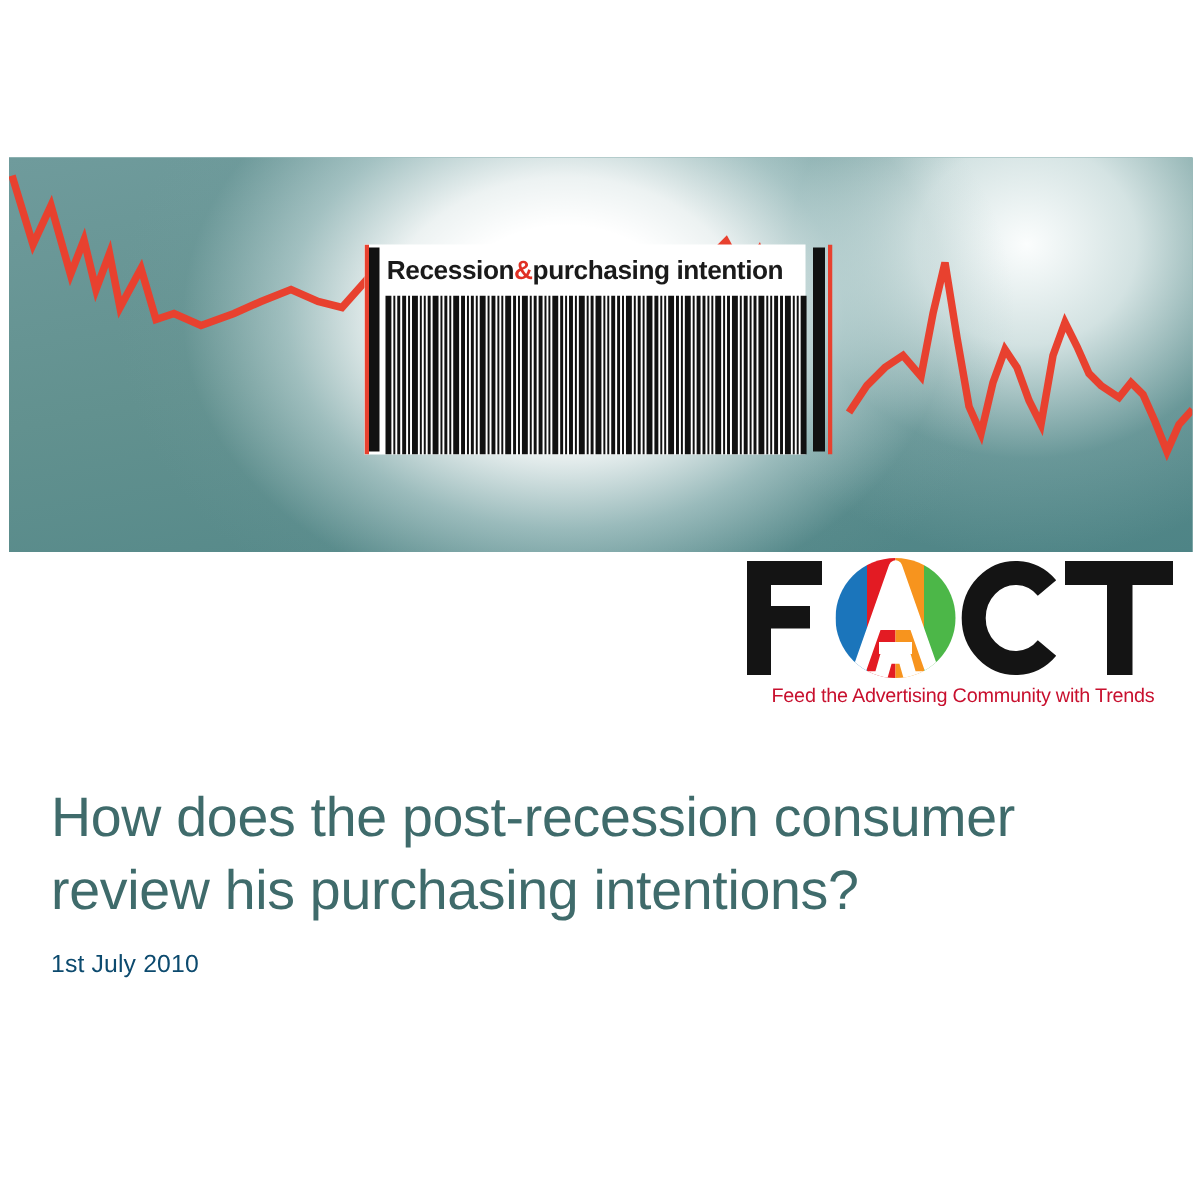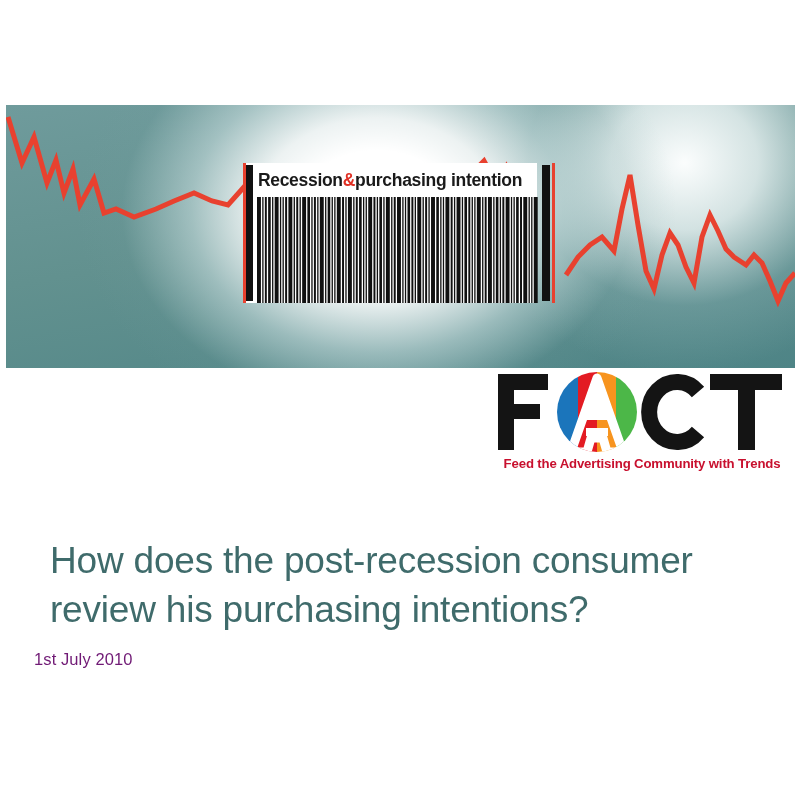--- a/index.html
+++ b/index.html
@@ -92,49 +92,49 @@
     width: 300px;
     height: 86px;
   }
   #fact-tagline {
     position: absolute;
     left: 0;
     top: 88px;
     width: 300px;
     text-align: center;
     font-family: "Liberation Sans", sans-serif;
-    font-weight: bold;
+    font-weight: normal;
     font-size: 13.2px;
     letter-spacing: -0.15px;
     color: #c8102e;
     white-space: nowrap;
   }
 
   
   #title-block {
     position: absolute;
     left: 34px;
     top: 520px;
     width: 730px;
   }
   #slide-title {
-    margin: 16px;
+    margin: 0;
     font-family: "Liberation Sans", sans-serif;
     font-weight: normal;
     font-size: 37px;
     line-height: 1.33;
     color: #3f6b6b;
     letter-spacing: -0.2px;
   }
   #slide-date {
     margin: 16px 0 0 0;
     font-family: "Liberation Sans", sans-serif;
     font-weight: normal;
     font-size: 16.5px;
-    color: #701a75;
+    color: #0c4a6e;
     letter-spacing: 0.1px;
   }
 </style>
 </head>
 <body>
 
 <div id="slide">
 
   <div id="banner">
     <div id="banner-inner">

